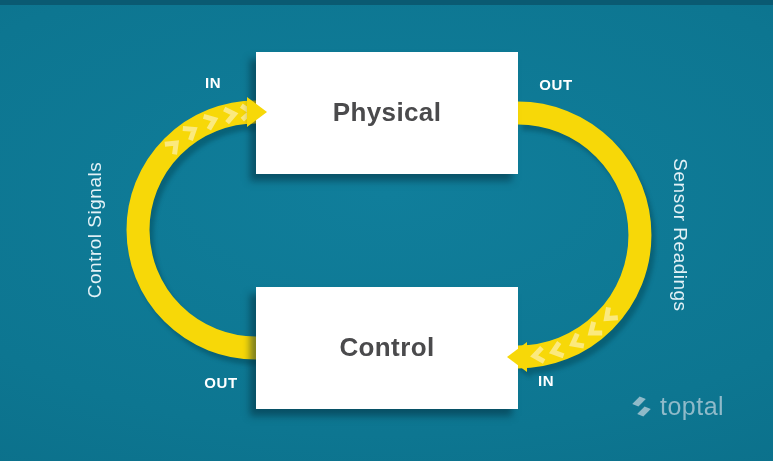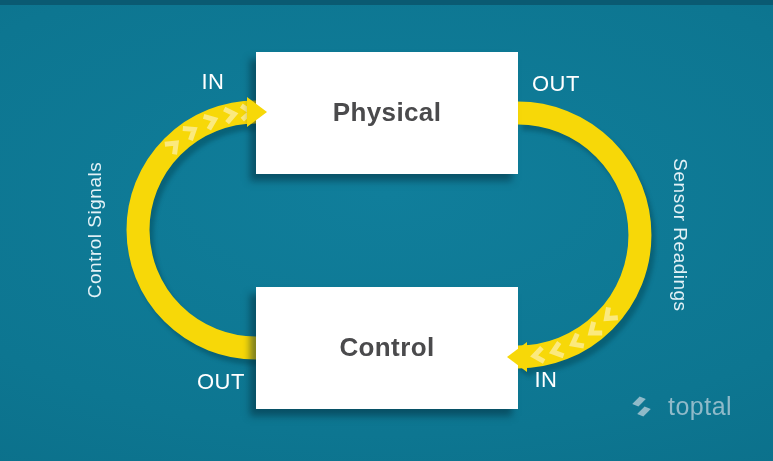--- a/index.html
+++ b/index.html
@@ -28,39 +28,39 @@
   .node-robot{left:256px;top:52px;}
   .node-computer{left:256px;top:287px;}
   .node span{
     display:block;
     font-size:26px;font-weight:bold;color:#4a4a4c;
     letter-spacing:0.4px;line-height:1.3;text-align:center;
   }
   .port-label{
     position:absolute;
     transform:translate(-50%,-50%);
-    font-size:22px;font-weight:normal;color:#ffffff;
+    font-size:15px;font-weight:bold;color:#ffffff;
     letter-spacing:0.6px;
     z-index:4;white-space:nowrap;
   }
   .port-robot-in{left:213px;top:82px;}
   .port-robot-out{left:556px;top:84px;}
   .port-computer-out{left:221px;top:382px;}
   .port-computer-in{left:546px;top:380px;}
   .edge-label{
     position:absolute;
     font-size:19px;font-weight:500;color:#e4f2f7;
     letter-spacing:0.5px;white-space:nowrap;
     z-index:4;
   }
   .edge-label-left{left:95px;top:230px;transform:translate(-50%,-50%) rotate(-90deg);}
   .edge-label-right{left:680px;top:235px;transform:translate(-50%,-50%) rotate(90deg);}
   .logo{
     position:absolute;left:631px;top:394px;
-    display:flex;align-items:center;gap:16px;
+    display:flex;align-items:center;gap:8px;
     z-index:4;
   }
   .logo-text{
     font-size:25px;font-weight:400;color:#8fbac9;letter-spacing:0.5px;
     line-height:1;
   }
 </style>
 </head>
 <body>
 

